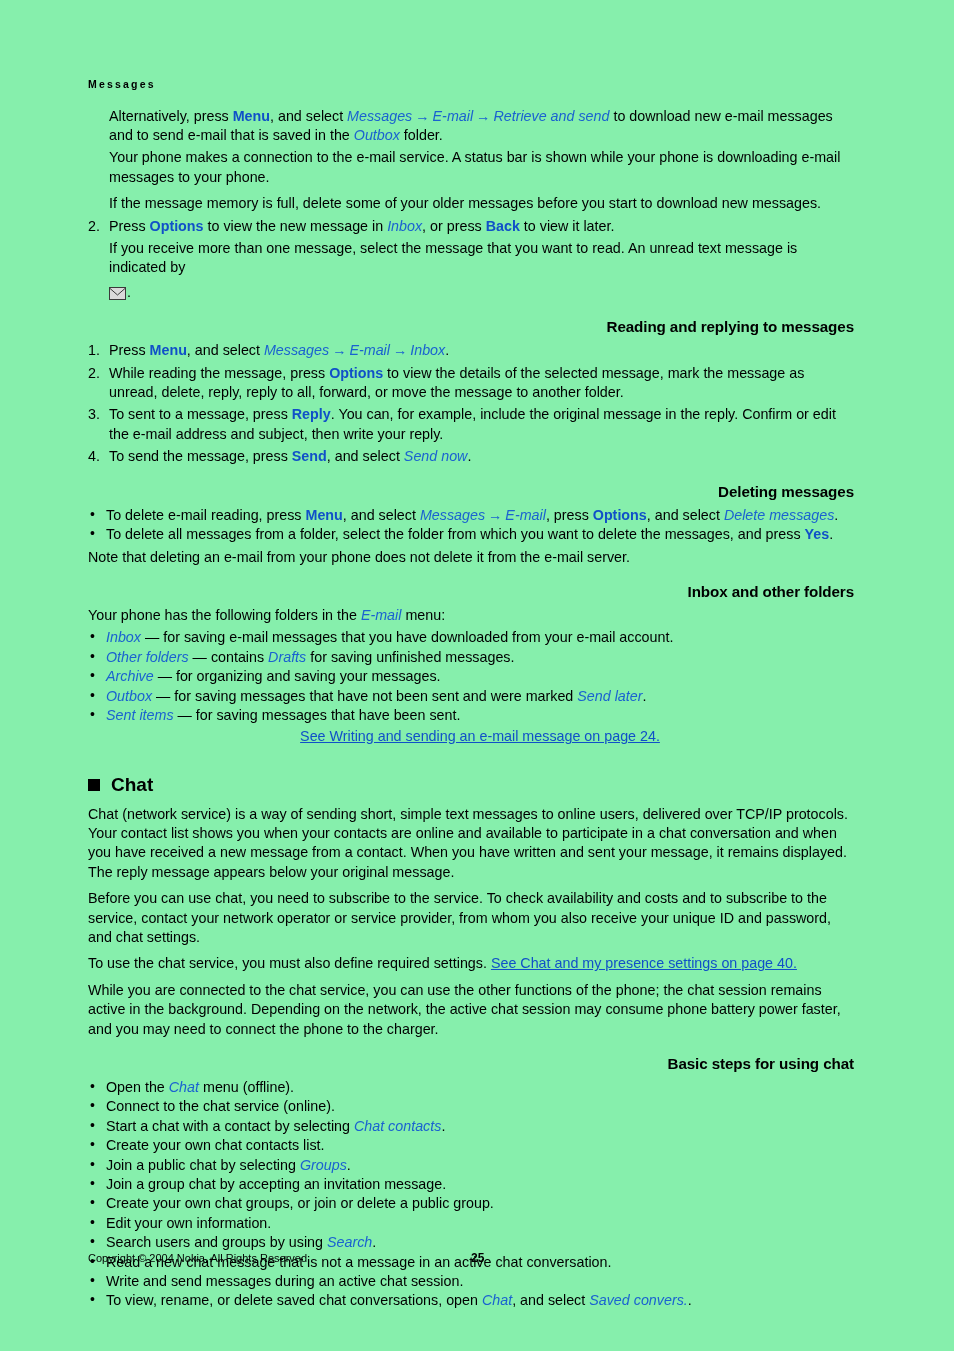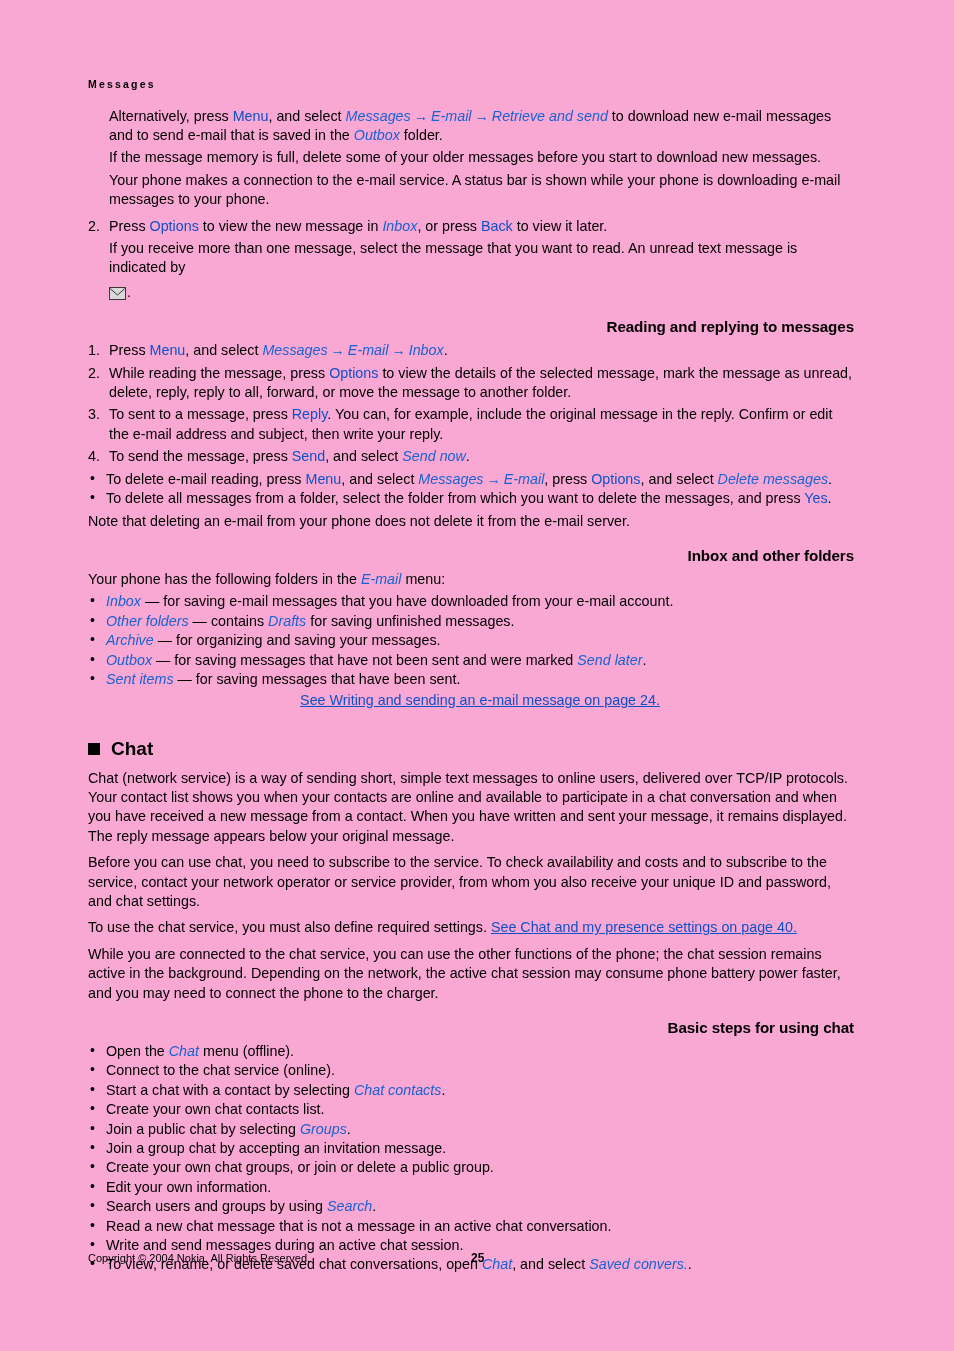--- a/index.html
+++ b/index.html
@@ -8,21 +8,21 @@
     background: #ffffff;
   }
   body {
     font-family: "Liberation Sans", sans-serif;
     color: #000000;
   }
   .page {
     position: relative;
     width: 954px;
     height: 1351px;
-    background: #f9a8d4;
+    background: #86efac;
     overflow: hidden;
     box-sizing: border-box;
   }
   .content {
     position: absolute;
     left: 88px;
     top: 78px;
     width: 766px;
   }
   
@@ -40,21 +40,21 @@
     line-height: 19.4px;
     margin: 0 0 3px 0;
     color: #000;
   }
   .para.indent {
     margin-left: 21px;
   }
   .gap-sm { margin-bottom: 7px; }
   .menu {
     color: #1050c8;
-    font-weight: normal;
+    font-weight: bold;
   }
   .it {
     color: #1a62d0;
     font-style: italic;
   }
   .arrow {
     color: #1a62d0;
     font-style: normal;
     padding: 0 3px;
   }
@@ -176,23 +176,23 @@
 </head>
 <body>
 
 <div class="page">
   <div class="content">
 
     <div class="running-header">Messages</div>
 
     <p class="para indent"><span>Alternatively, press </span><span class="menu">Menu</span><span>, and select </span><span class="it">Messages</span><span class="arrow">→</span><span class="it">E-mail</span><span class="arrow">→</span><span class="it">Retrieve and send</span><span> to download new e-mail messages and to send e-mail that is saved in the </span><span class="it">Outbox</span><span> folder.</span></p>
 
+    <p class="para indent gap-sm">Your phone makes a connection to the e-mail service. A status bar is shown while your phone is downloading e-mail messages to your phone.</p>
+
     <p class="para indent">If the message memory is full, delete some of your older messages before you start to download new messages.</p>
-
-    <p class="para indent gap-sm">Your phone makes a connection to the e-mail service. A status bar is shown while your phone is downloading e-mail messages to your phone.</p>
 
     <ol class="numlist">
       <li><span class="num">2.</span><span>Press </span><span class="menu">Options</span><span> to view the new message in </span><span class="it">Inbox</span><span>, or press </span><span class="menu">Back</span><span> to view it later.</span></li>
     </ol>
     <p class="para indent">If you receive more than one message, select the message that you want to read. An unread text message is indicated by</p>
     <div class="env-line">
       <span class="env-icon">
         <svg width="17" height="13" viewBox="0 0 17 13" xmlns="http://www.w3.org/2000/svg">
           <rect x="0.5" y="0.5" width="16" height="12" fill="#d9d9d9" stroke="#3a3a3a" stroke-width="1"></rect>
           <path d="M0.5 1 L8.5 8 L16.5 1" fill="none" stroke="#3a3a3a" stroke-width="1"></path>
@@ -205,20 +205,21 @@
     <ol class="numlist">
       <li><span class="num">1.</span><span>Press </span><span class="menu">Menu</span><span>, and select </span><span class="it">Messages</span><span class="arrow">→</span><span class="it">E-mail</span><span class="arrow">→</span><span class="it">Inbox</span><span>.</span></li>
 
       <li><span class="num">2.</span><span>While reading the message, press </span><span class="menu">Options</span><span> to view the details of the selected message, mark the message as unread, delete, reply, reply to all, forward, or move the message to another folder.</span></li>
 
       <li><span class="num">3.</span><span>To sent to a message, press </span><span class="menu">Reply</span><span>. You can, for example, include the original message in the reply. Confirm or edit the e-mail address and subject, then write your reply.</span></li>
 
       <li><span class="num">4.</span><span>To send the message, press </span><span class="menu">Send</span><span>, and select </span><span class="it">Send now</span><span>.</span></li>
     </ol>
 
+    <h3 class="sub">Deleting messages</h3>
     <ul class="bullist">
       <li><span class="dot">•</span><span>To delete e-mail reading, press </span><span class="menu">Menu</span><span>, and select </span><span class="it">Messages</span><span class="arrow">→</span><span class="it">E-mail</span><span>, press </span><span class="menu">Options</span><span>, and select </span><span class="it">Delete messages</span><span>.</span></li>
       <li><span class="dot">•</span><span>To delete all messages from a folder, select the folder from which you want to delete the messages, and press </span><span class="menu">Yes</span><span>.</span></li>
     </ul>
     <p class="para" style="margin-top:3px;">Note that deleting an e-mail from your phone does not delete it from the e-mail server.</p>
 
     <h3 class="sub">Inbox and other folders</h3>
     <p class="para"><span>Your phone has the following folders in the </span><span class="it">E-mail</span><span> menu:</span></p>
     <ul class="bullist">
       <li><span class="dot">•</span><span class="it">Inbox</span><span> — for saving e-mail messages that you have downloaded from your e-mail account.</span></li>

